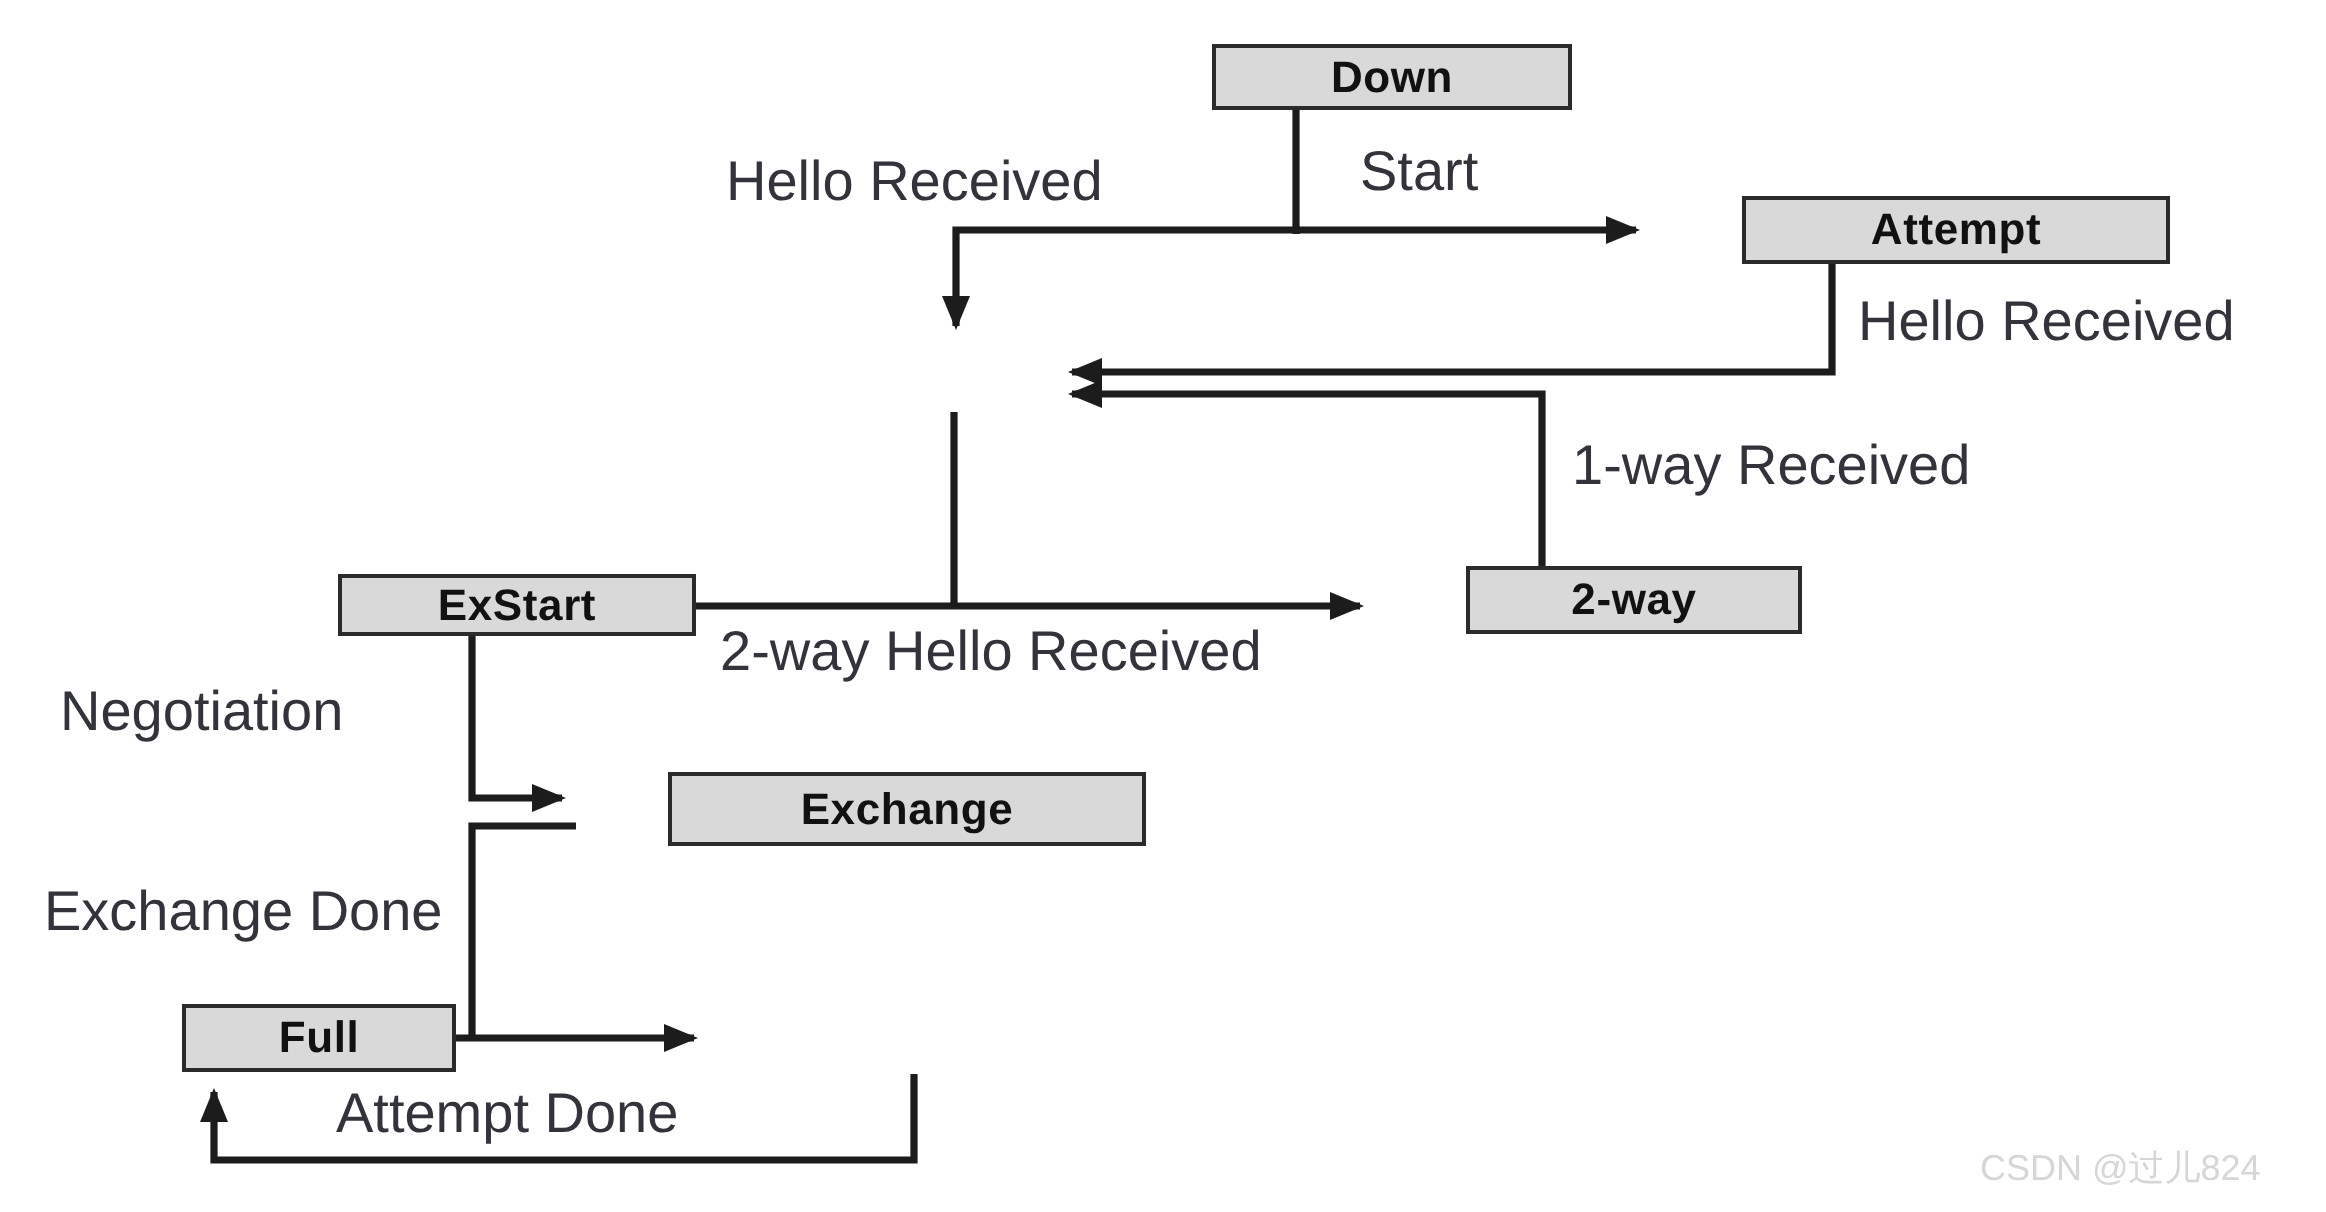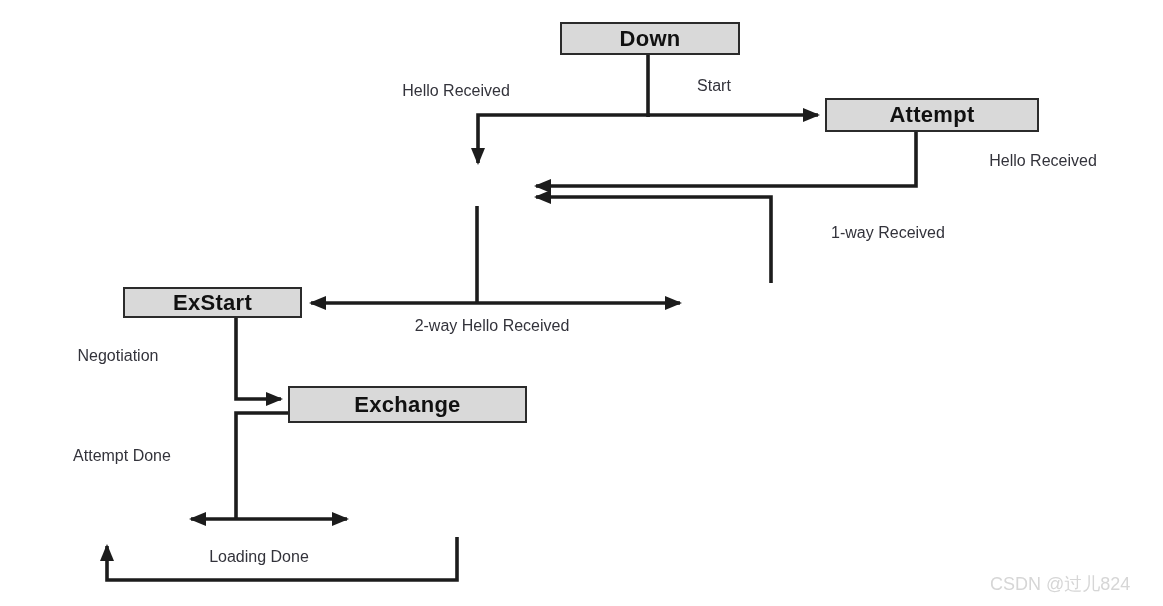--- a/index.html
+++ b/index.html
@@ -14,26 +14,26 @@
   .node{
     position:absolute;
     box-sizing:border-box;
     background:#d9d9d9;
     border:2.5px solid #2b2b2b;
     display:flex;align-items:center;justify-content:center;
     font-weight:bold;
     font-size:22px;
     color:#111111;
     letter-spacing:0.3px;
+    margin-left:46px;
   }
   .lbl{
     position:absolute;
-    font-size:16px;
+    font-size:28px;
     color:#33333b;
-    text-align:center;
     line-height:26px;
     white-space:nowrap;
   }
   .lbl.twoline{white-space:normal;line-height:31px;}
   .watermark{
     position:absolute;
     left:990px;top:572px;
     font-size:18px;
     color:#d6d6d6;
     white-space:nowrap;
@@ -62,28 +62,30 @@
       <path d="M236,317 L236,399 L281,399" marker-end="url(#arw)"></path>
       <path d="M288,413 L236,413 L236,520"></path>
       <path d="M236,519 L191,519" marker-end="url(#arw)"></path>
       <path d="M236,519 L347,519" marker-end="url(#arw)"></path>
       <path d="M457,537 L457,580 L107,580 L107,546" marker-end="url(#arw)"></path>
     </g>
   </svg>
 
   <div class="node" style="left:560px;top:22px;width:180px;height:33px">Down</div>
   <div class="node" style="left:825px;top:98px;width:214px;height:34px">Attempt</div>
+  <div class="node" style="left:687px;top:283px;width:168px;height:34px">2-way</div>
   <div class="node" style="left:288px;top:386px;width:239px;height:37px">Exchange</div>
   <div class="node" style="left:123px;top:287px;width:179px;height:31px">ExStart</div>
+  <div class="node" style="left:45px;top:502px;width:137px;height:34px">Full</div>
 
   <div class="lbl" style="left:363px;top:78px;width:186px">Hello Received</div>
   <div class="lbl" style="left:680px;top:73px;width:68px">Start</div>
   <div class="lbl" style="left:929px;top:148px;width:228px">Hello Received</div>
   <div class="lbl" style="left:786px;top:220px;width:204px">1-way Received</div>
   <div class="lbl" style="left:360px;top:313px;width:264px">2-way Hello Received</div>
   <div class="lbl twoline" style="left:30px;top:340px;width:176px">
     <div>Negotiation</div>
   </div>
-  <div class="lbl" style="left:22px;top:443px;width:200px">Attempt Done</div>
-  <div class="lbl" style="left:168px;top:544px;width:182px">Loading Done</div>
+  <div class="lbl" style="left:22px;top:443px;width:200px">Exchange Done</div>
+  <div class="lbl" style="left:168px;top:544px;width:182px">Attempt Done</div>
 
   <div class="watermark">CSDN @过儿824</div>
 </div>
 
 </body></html>

